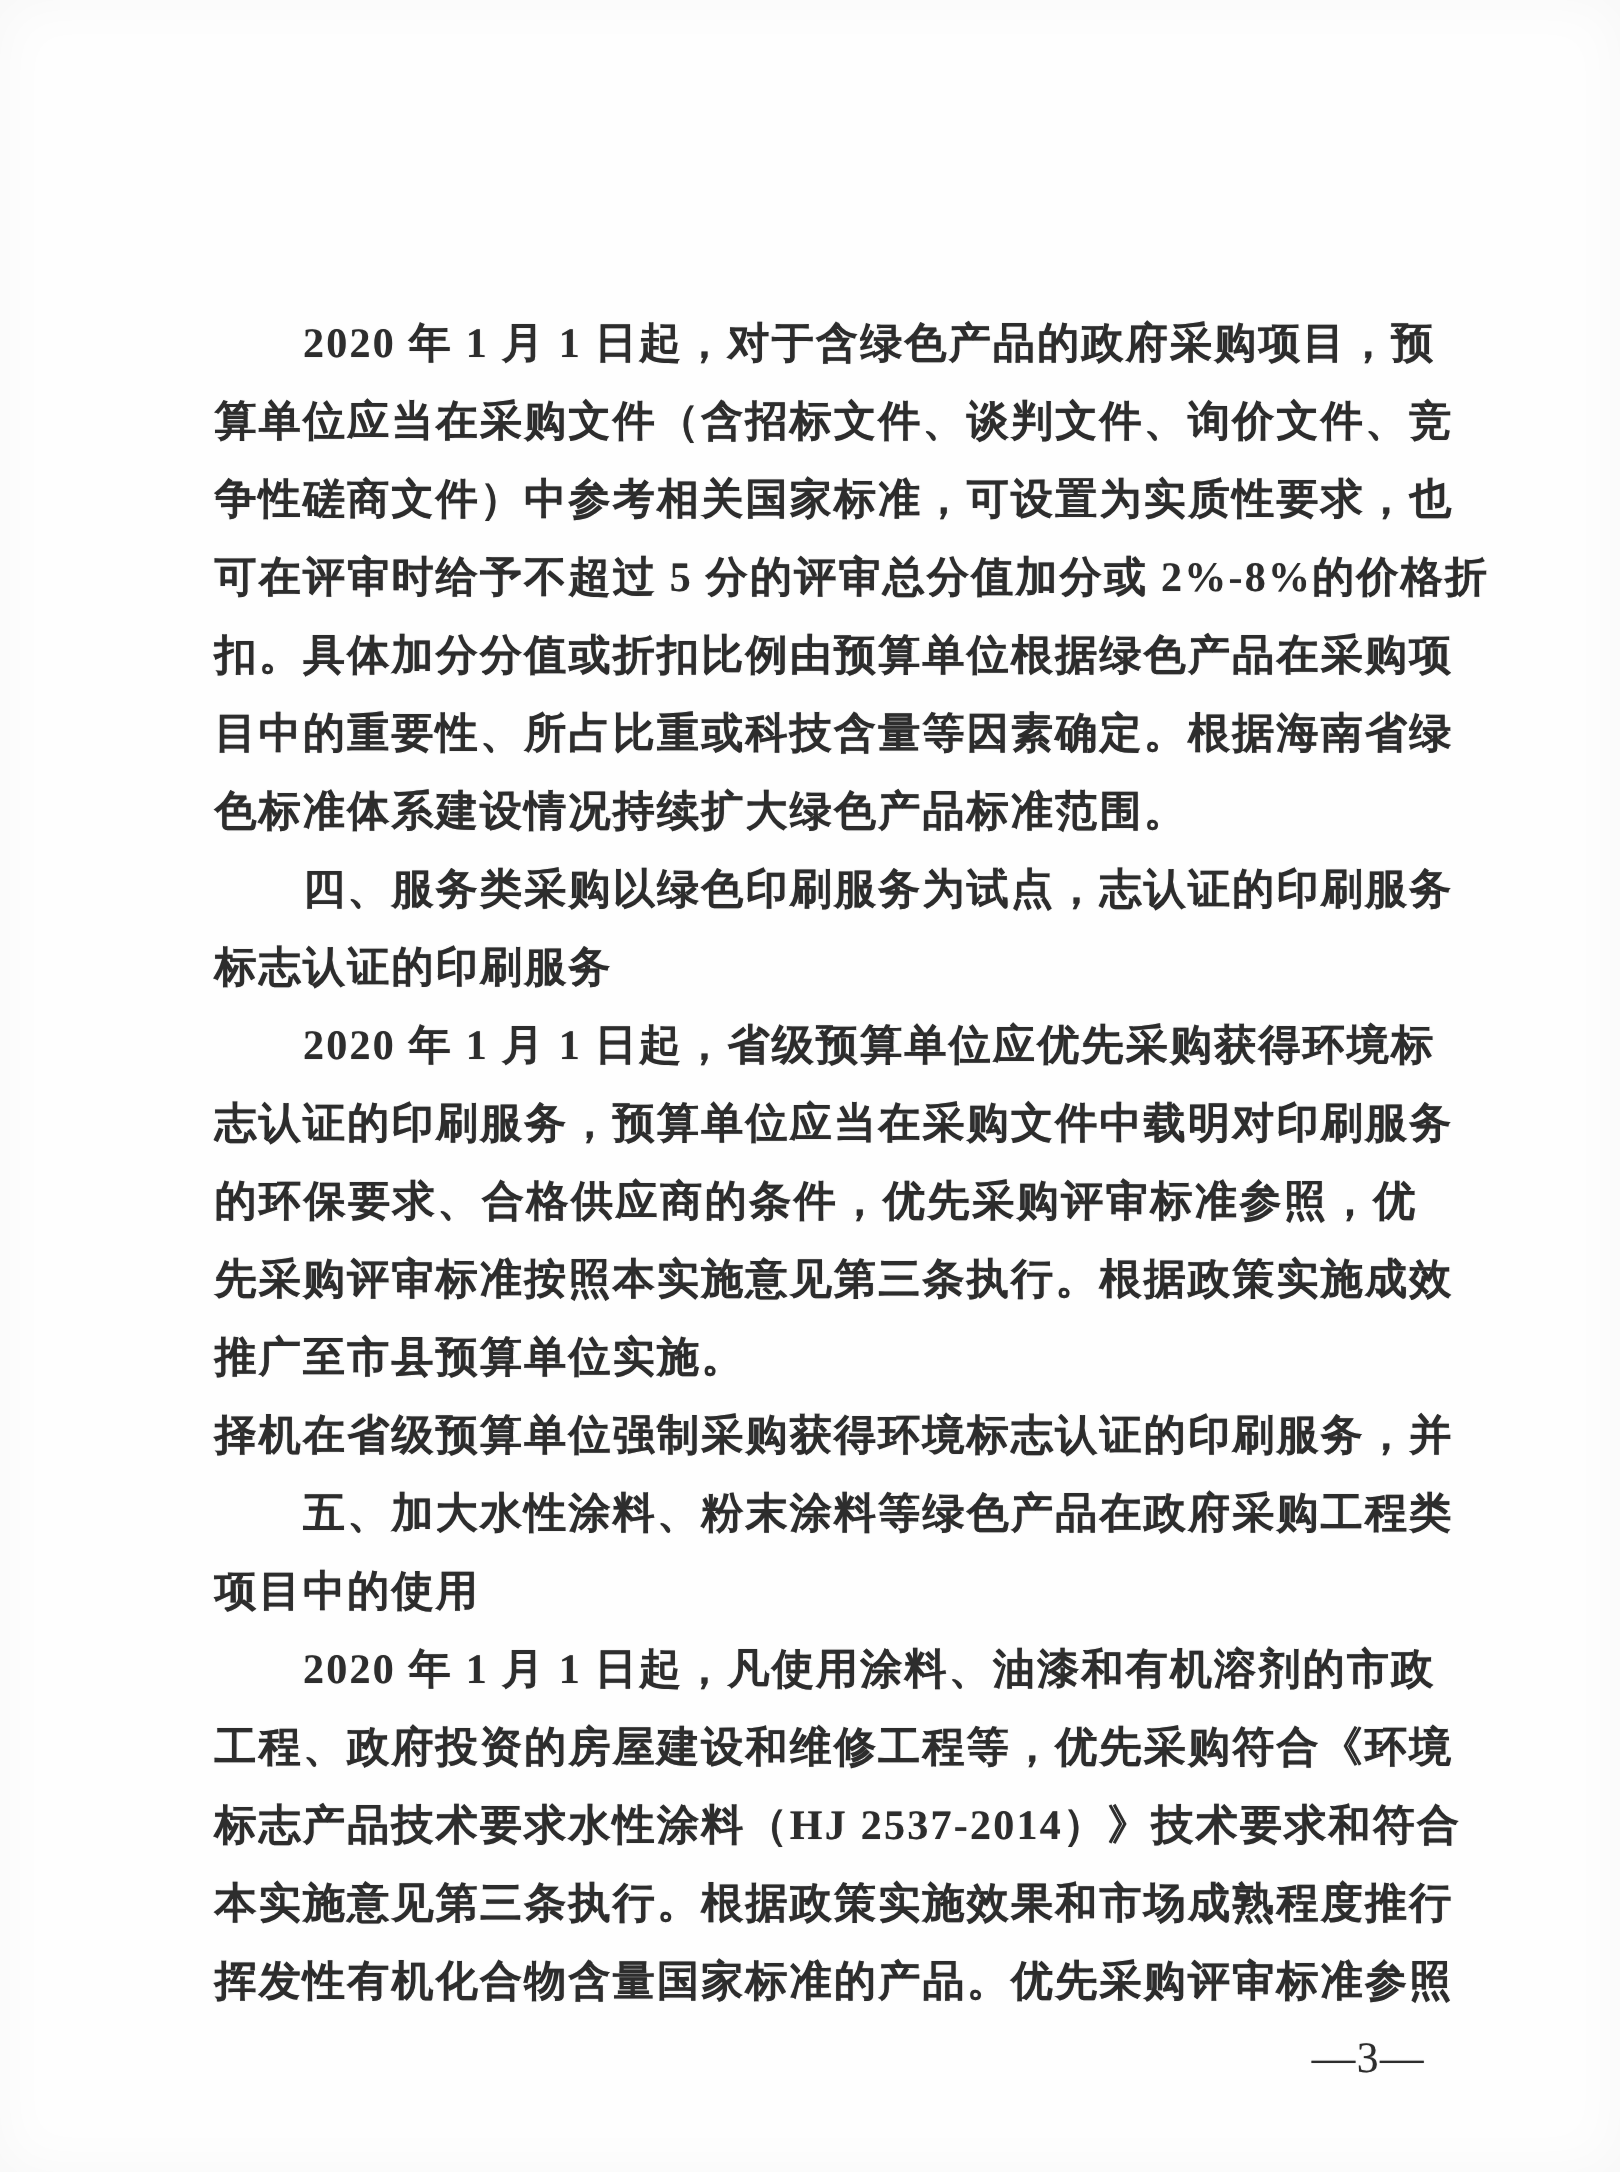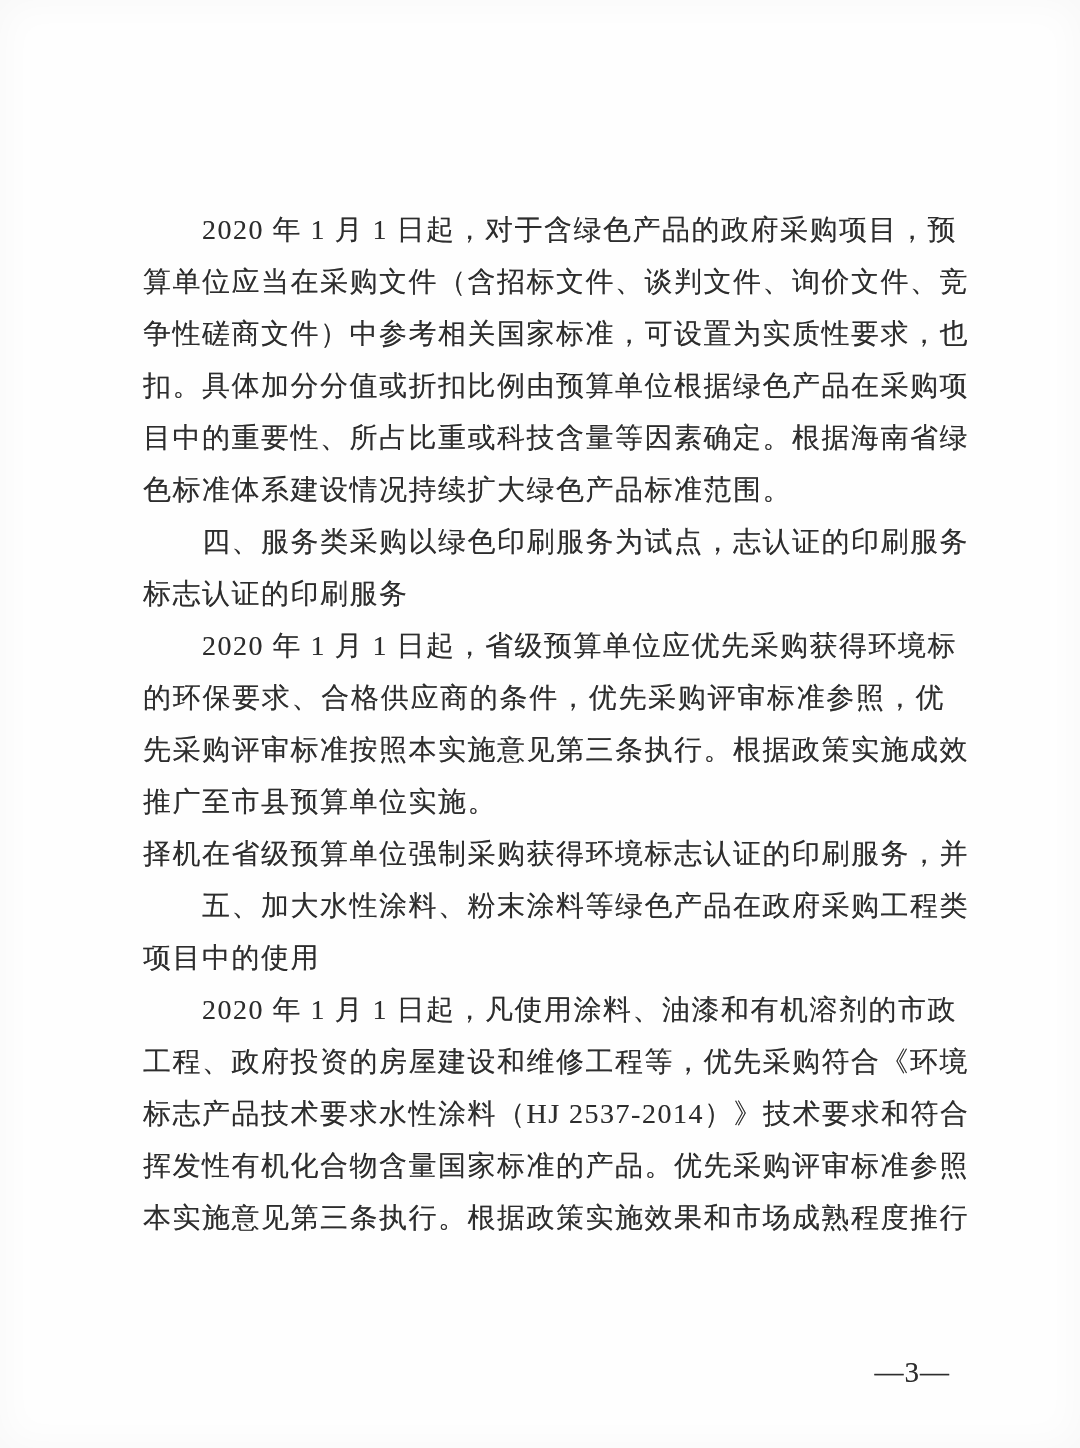--- a/index.html
+++ b/index.html
@@ -31,21 +31,21 @@
   }
   .line {
     height: 52px;
     line-height: 52px;
     font-size: 28px;
     letter-spacing: 1.5px;
     color: #2d2d2d;
     text-align: justify;
     text-align-last: justify;
     white-space: nowrap;
-    font-weight: 400;
+    font-weight: 700;
     
     text-shadow: 0 0 0.6px rgba(70,70,70,0.55);
   }
   .line.indent {
     padding-left: 59px;
   }
   .line.short {
     text-align: center;
     text-align-last: left;
   }
@@ -62,34 +62,36 @@
 </style>
 </head>
 <body>
 
 <div class="page">
 
   <div class="doc-body">
     <div class="line indent">2020 年 1 月 1 日起，对于含绿色产品的政府采购项目，预</div>
     <div class="line">算单位应当在采购文件（含招标文件、谈判文件、询价文件、竞</div>
     <div class="line">争性磋商文件）中参考相关国家标准，可设置为实质性要求，也</div>
+    <div class="line">可在评审时给予不超过 5 分的评审总分值加分或 2%-8%的价格折</div>
     <div class="line">扣。具体加分分值或折扣比例由预算单位根据绿色产品在采购项</div>
     <div class="line">目中的重要性、所占比重或科技含量等因素确定。根据海南省绿</div>
     <div class="line short">色标准体系建设情况持续扩大绿色产品标准范围。</div>
     <div class="line indent">四、服务类采购以绿色印刷服务为试点，志认证的印刷服务</div>
     <div class="line short">标志认证的印刷服务</div>
     <div class="line indent">2020 年 1 月 1 日起，省级预算单位应优先采购获得环境标</div>
+    <div class="line">志认证的印刷服务，预算单位应当在采购文件中载明对印刷服务</div>
     <div class="line">的环保要求、合格供应商的条件，优先采购评审标准参照，优</div>
     <div class="line">先采购评审标准按照本实施意见第三条执行。根据政策实施成效</div>
     <div class="line short">推广至市县预算单位实施。</div>
     <div class="line">择机在省级预算单位强制采购获得环境标志认证的印刷服务，并</div>
     <div class="line indent">五、加大水性涂料、粉末涂料等绿色产品在政府采购工程类</div>
     <div class="line short">项目中的使用</div>
     <div class="line indent">2020 年 1 月 1 日起，凡使用涂料、油漆和有机溶剂的市政</div>
     <div class="line">工程、政府投资的房屋建设和维修工程等，优先采购符合《环境</div>
     <div class="line">标志产品技术要求水性涂料（HJ 2537-2014）》技术要求和符合</div>
+    <div class="line">本实施意见第三条执行。根据政策实施效果和市场成熟程度推行</div>
     <div class="line">挥发性有机化合物含量国家标准的产品。优先采购评审标准参照</div>
-    <div class="line">本实施意见第三条执行。根据政策实施效果和市场成熟程度推行</div>
   </div>
 
   <div class="page-footer">—3—</div>
 
 </div>
 
 </body></html>

